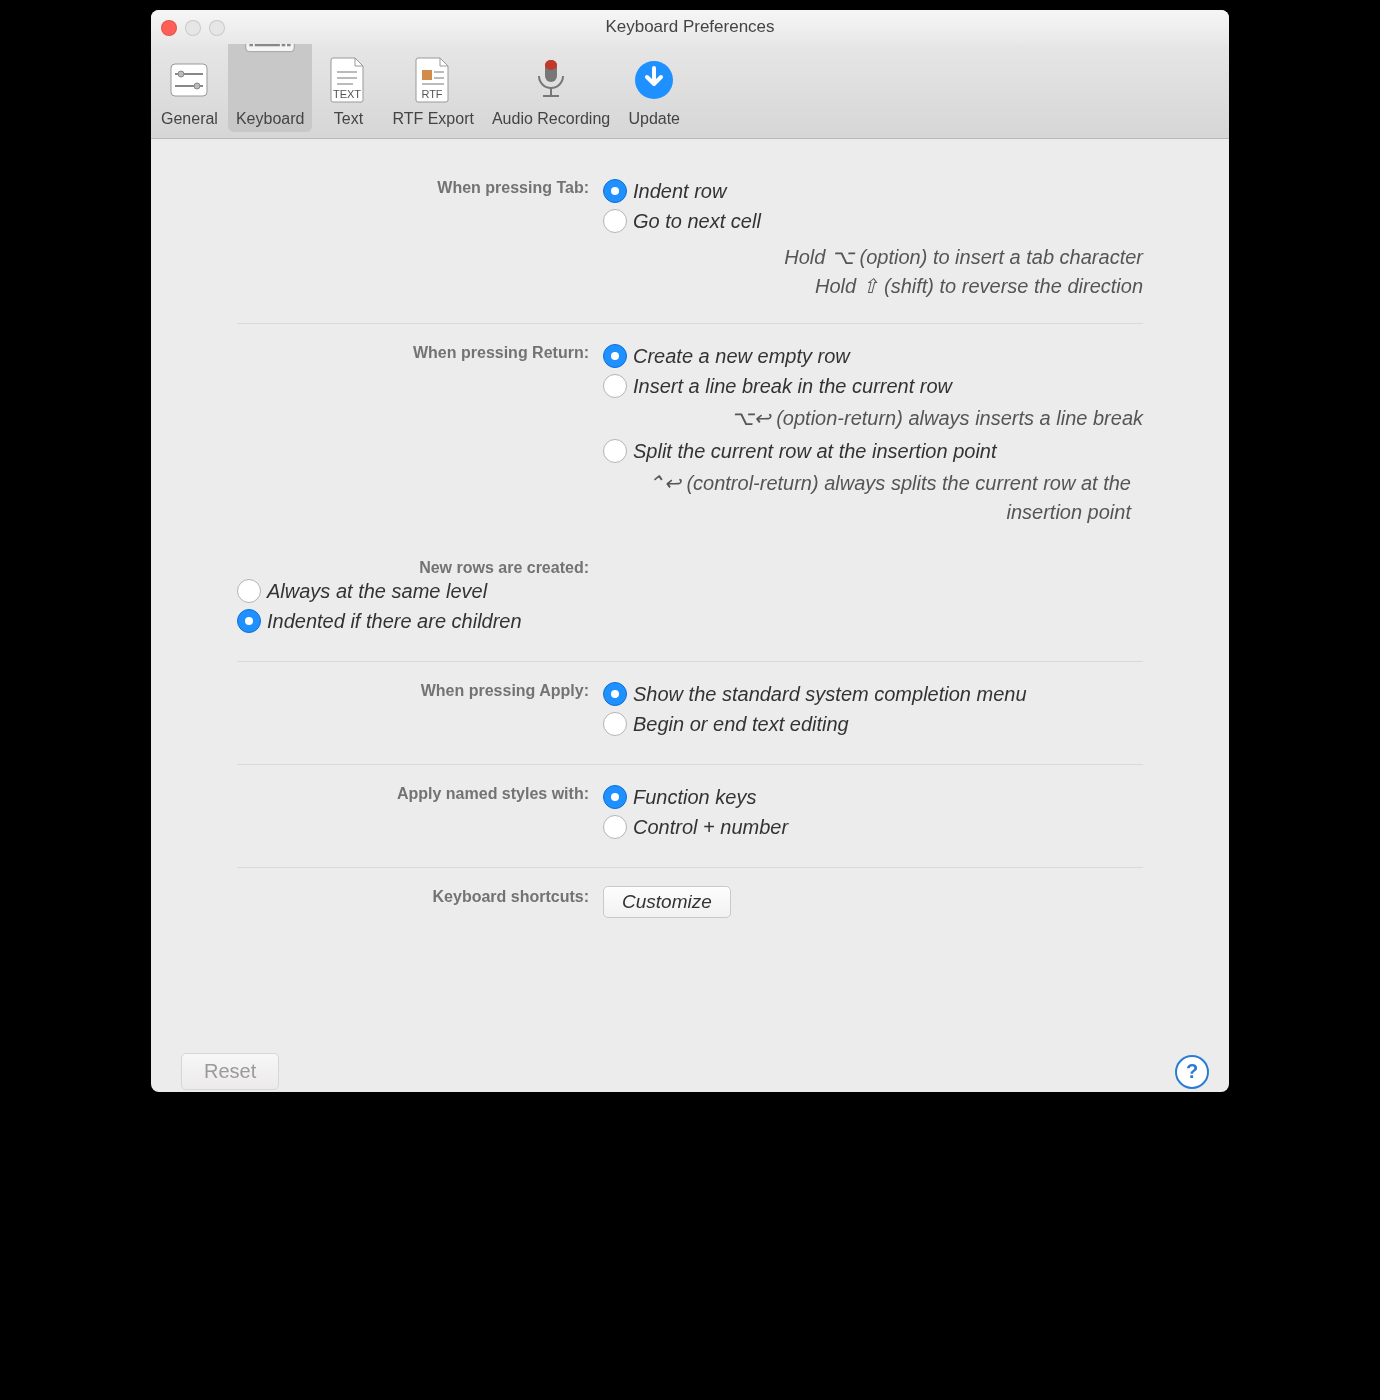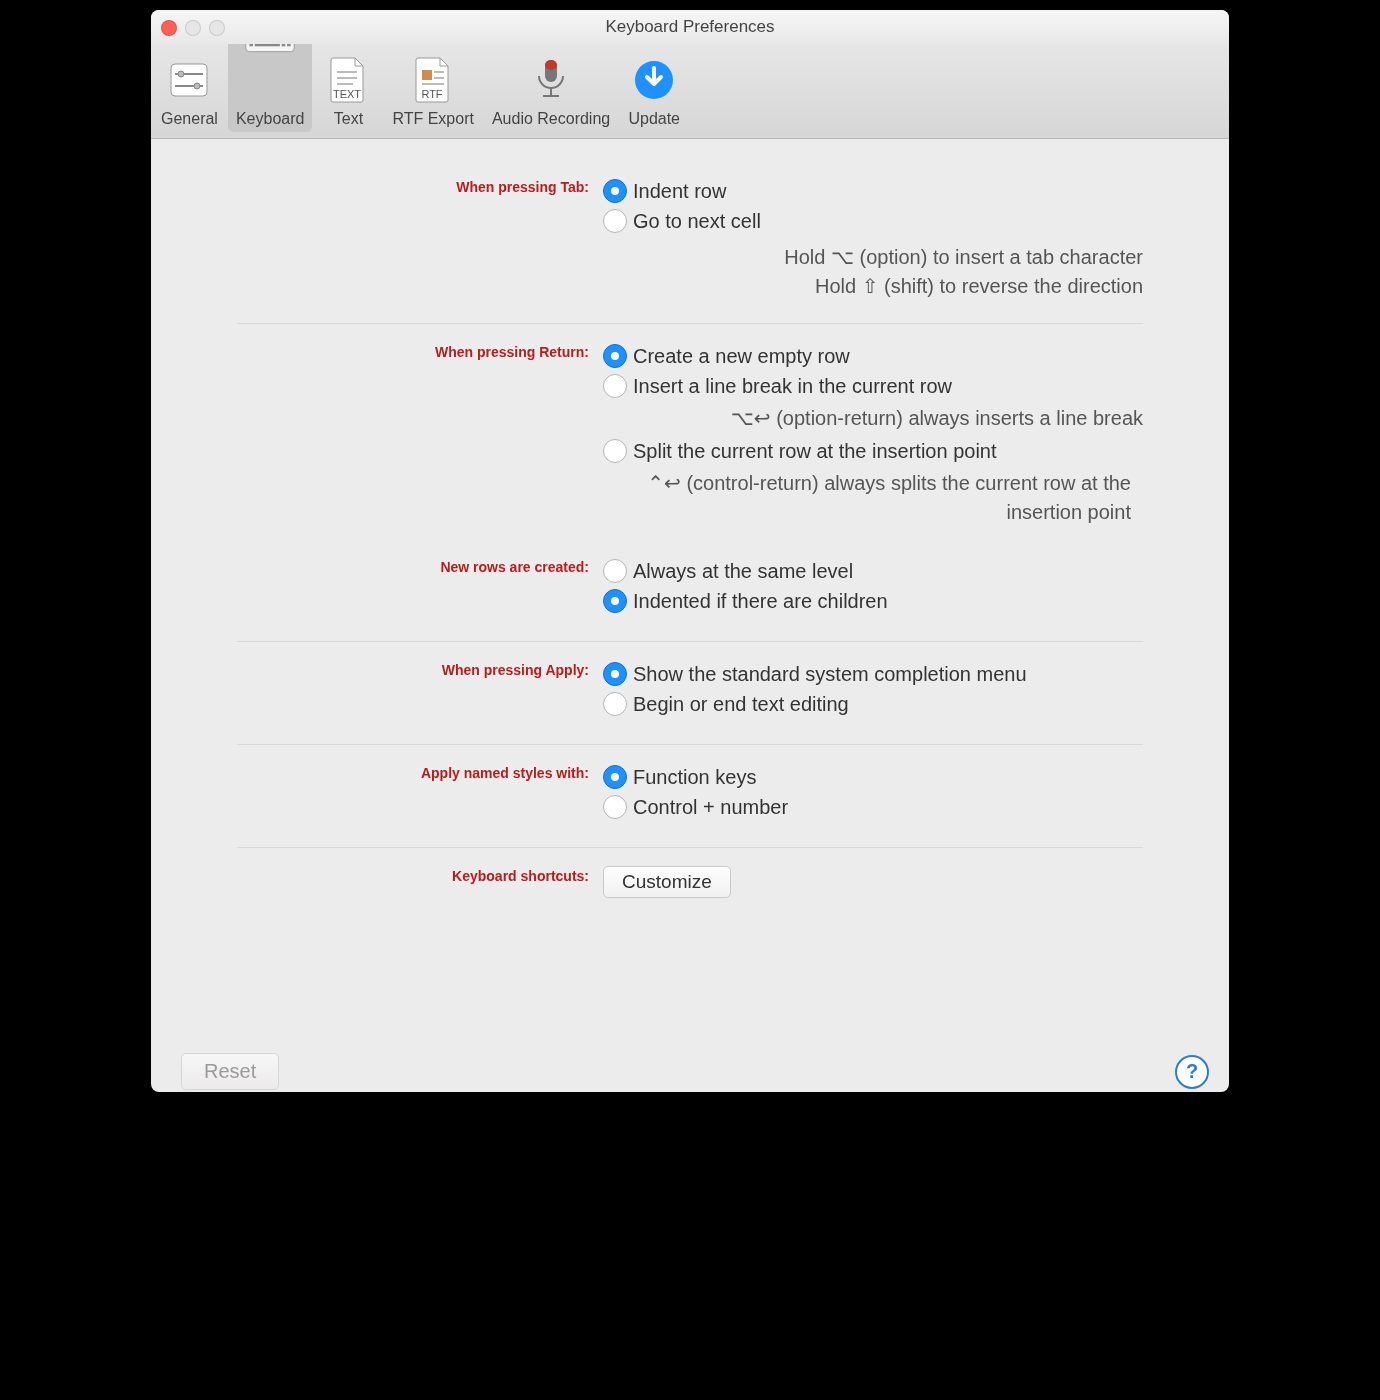--- a/index.html
+++ b/index.html
@@ -14,22 +14,22 @@
   
   .toolbar{height:95px;background:linear-gradient(#e6e6e6,#d6d6d6);border-bottom:1px solid #b9b9b9;display:flex;align-items:flex-end;padding:0 2px 6px 2px;box-sizing:border-box;}
   .toolbar .tab{display:flex;flex-direction:column;align-items:center;justify-content:flex-end;padding:6px 8px 4px 8px;font-size:16px;color:#444;border-radius:6px;margin-right:2px;user-select:none;}
   .toolbar .tab.selected{background:#c8c8c8;gap:40px;}
   .tab .ticon{height:52px;width:52px;display:flex;align-items:center;justify-content:center;margin-bottom:4px;}
   
   .content{padding:20px 86px 0 86px;}
   .section{padding:18px 0 22px 0;border-bottom:1px solid #d9d9d9;}
   .section.last{border-bottom:none;}
   .row{display:flex;align-items:flex-start;}
-  .label-col{width:352px;text-align:right;font-weight:700;font-size:14px;color:#b91c1c;padding-right:14px;padding-top:2px;}
-  .opts{flex:1;}
+  .label-col{width:352px;text-align:right;font-weight:700;font-size:16px;color:#737373;padding-right:14px;padding-top:2px;}
+  .opts{flex:1;font-style:italic;}
   .radio-line{display:flex;align-items:center;margin:2px 0 6px 0;}
   .radio{width:24px;height:24px;border-radius:50%;border:1px solid #b4b4b4;background:#fff;margin-right:6px;display:inline-flex;align-items:center;justify-content:center;box-sizing:border-box;}
   .radio.checked{background:#1e90ff;border:1px solid #0f6fd6;}
   .radio.checked::after{content:"";width:8px;height:8px;background:#fff;border-radius:50%;}
   .opt-label{font-size:20px;color:#333;}
   .hint{font-size:20px;color:#555;margin:10px 0 0 28px;line-height:1.45;text-align:right;}
   .hint.tight{margin-top:4px;margin-bottom:4px;}
   
   .btn{display:inline-block;background:linear-gradient(#fdfdfd,#f1f1f1);border:1px solid #c9c9c9;border-radius:5px;padding:4px 18px;font-size:19px;color:#333;box-shadow:0 1px 0 #fff inset;}
   .footer{position:absolute;bottom:2px;left:30px;right:20px;display:flex;justify-content:space-between;align-items:center;}
@@ -189,21 +189,21 @@
             <span class="opt-label">Insert a line break in the current row</span>
           </div>
           <div class="hint tight">⌥↩ (option-return) always inserts a line break</div>
           <div class="radio-line" style="margin-top:6px;">
             <span class="radio"></span>
             <span class="opt-label">Split the current row at the insertion point</span>
           </div>
           <div class="hint tight" style="max-width:500px;">⌃↩ (control-return) always splits the current row at the insertion point</div>
         </div>
       </div>
-      <div class="row" style="margin-top:26px;">
+      <div class="row" style="margin-top:26px;flex-direction:column;">
         <div class="label-col">New rows are created:</div>
         <div class="opts">
           <div class="radio-line">
             <span class="radio"></span>
             <span class="opt-label">Always at the same level</span>
           </div>
           <div class="radio-line">
             <span class="radio checked"></span>
             <span class="opt-label">Indented if there are children</span>
           </div>

